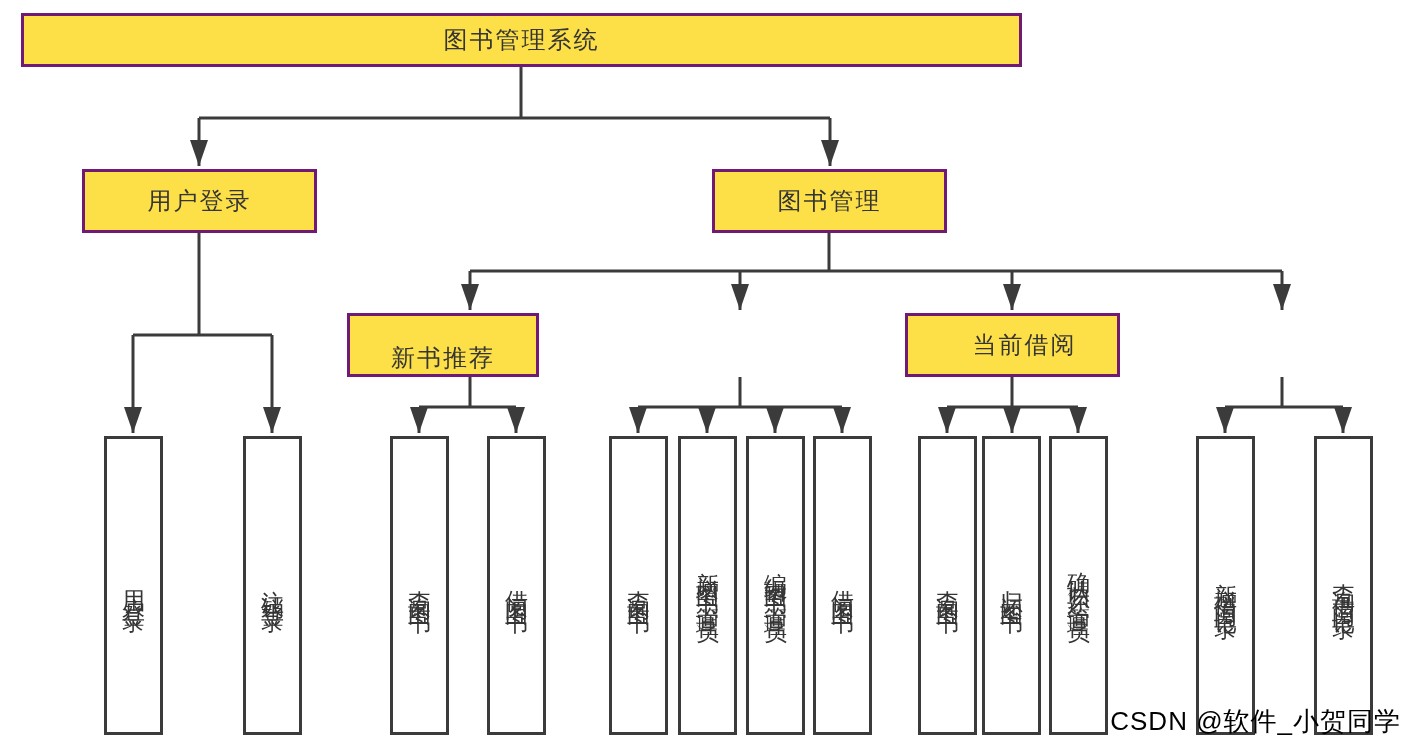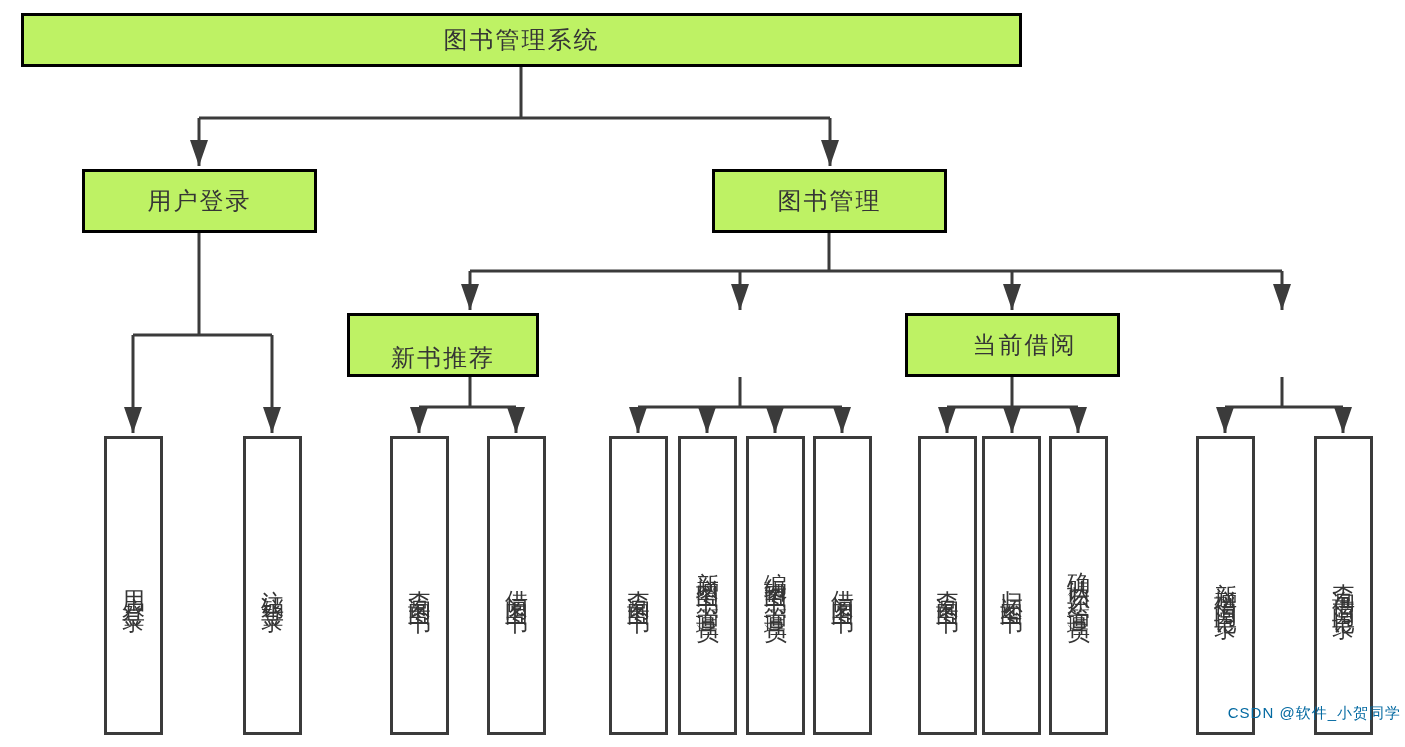--- a/index.html
+++ b/index.html
@@ -12,22 +12,22 @@
     overflow: hidden;
   }
   #connectors {
     position: absolute;
     left: 0; top: 0;
     width: 1405px; height: 747px;
   }
   .node {
     position: absolute;
     box-sizing: border-box;
-    background: #bef264;
-    border: 3px solid #000000;
+    background: #fde047;
+    border: 3px solid #701a75;
     display: flex;
     align-items: center;
     justify-content: center;
     color: #353535;
     font-size: 24px;
     letter-spacing: 2px;
     white-space: nowrap;
   }
   .hnode { height: 64px; }
   .root  { left: 21px; top: 13px; width: 1001px; height: 54px; }
@@ -47,23 +47,23 @@
   .vnode span {
     writing-mode: vertical-rl;
     font-size: 23px;
     line-height: 1;
     letter-spacing: 7px;
   }
   #watermark {
     position: absolute;
     right: 4px;
     top: 704px;
-    font-size: 15px;
+    font-size: 26px;
     letter-spacing: 1px;
-    color: #0369a1;
+    color: #000000;
   }
 </style>
 </head>
 <body>
 
 <div id="stage">
 
   <svg id="connectors" viewBox="0 0 1405 747" xmlns="http://www.w3.org/2000/svg">
     <defs>
       <marker id="arrow" markerUnits="userSpaceOnUse" markerWidth="26" markerHeight="18" viewBox="0 0 26 18" refX="26" refY="9" orient="auto">

